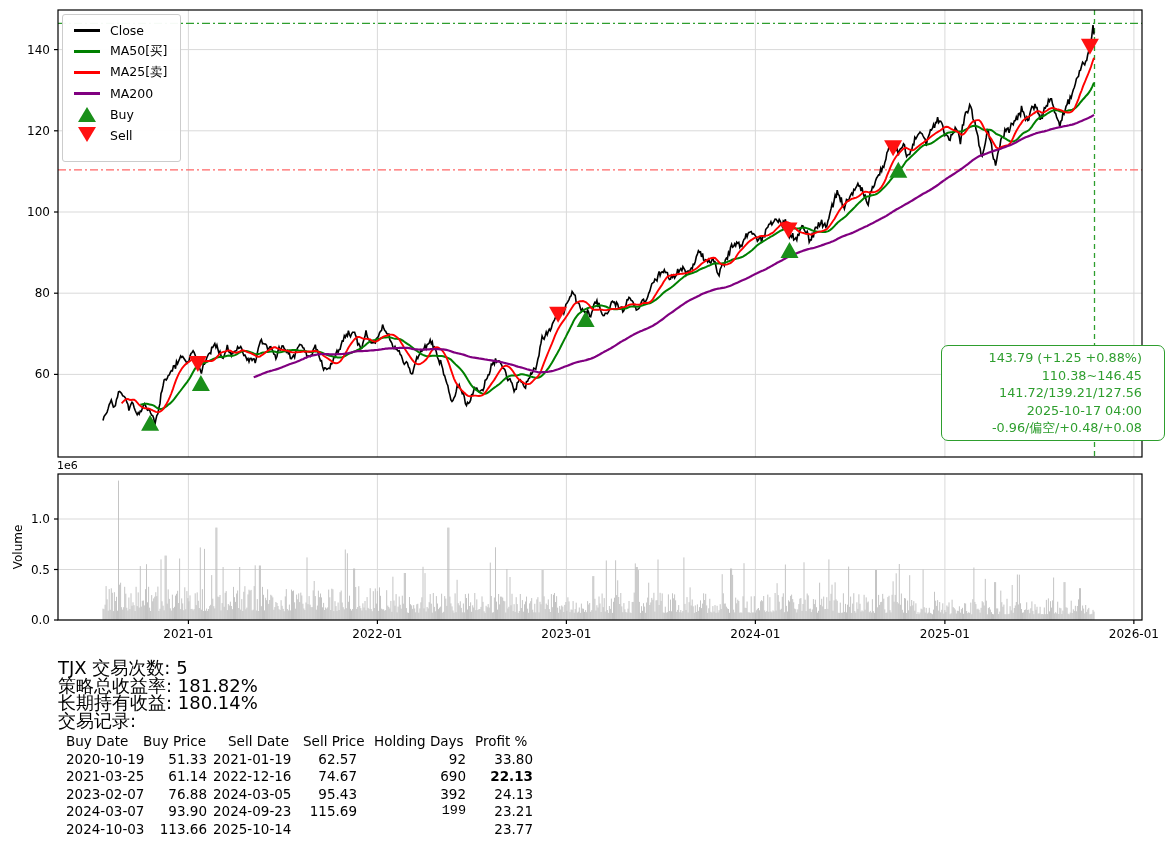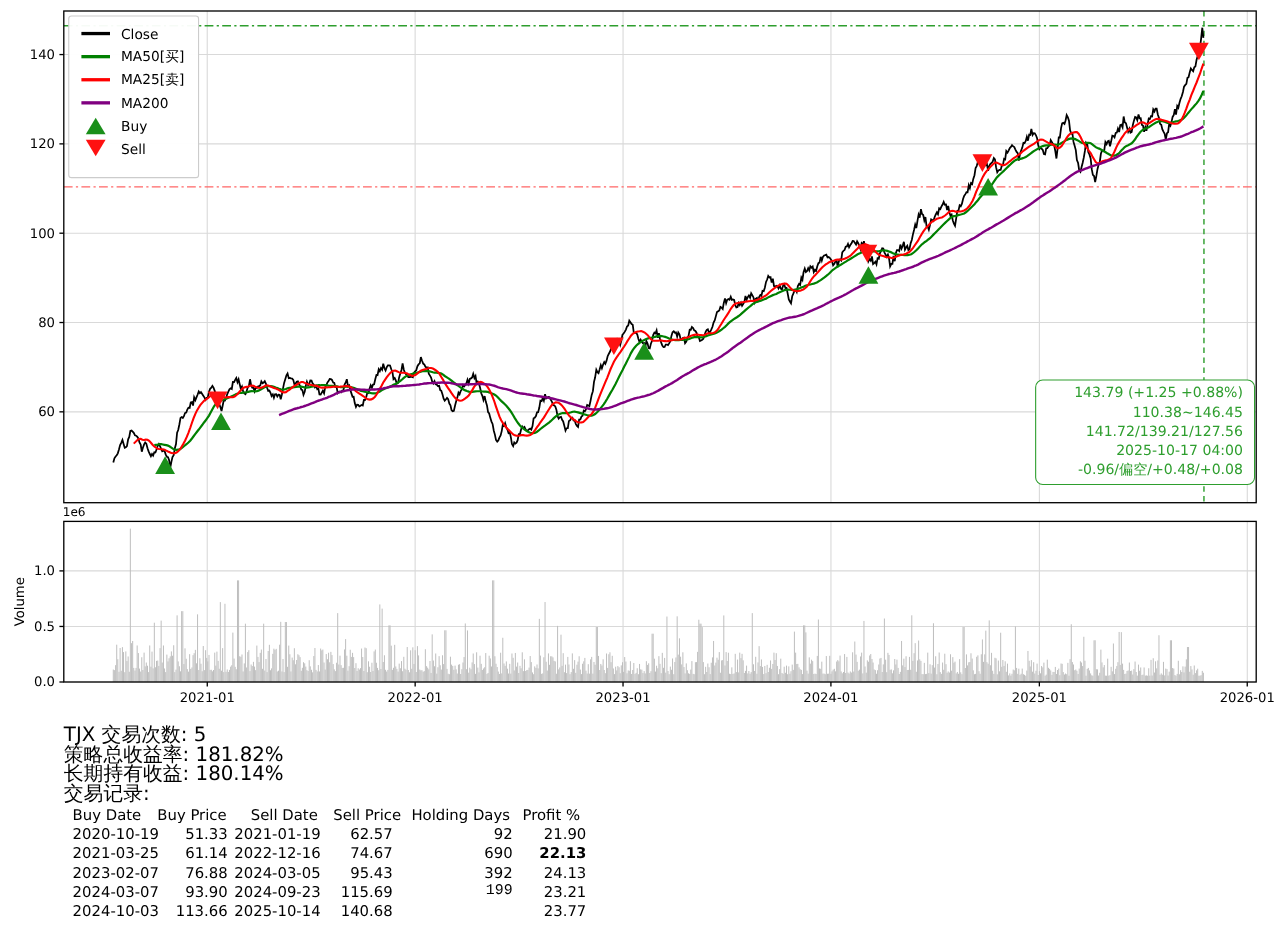--- a/index.html
+++ b/index.html
@@ -14,21 +14,21 @@
   .lg-swatch{width:30px;display:flex;justify-content:center;align-items:center;}
   .lg-line{display:inline-block;width:26px;height:0;border-top-style:solid;border-top-width:3px;}
   .tri-up{width:0;height:0;border-left:9px solid transparent;border-right:9px solid transparent;
           border-bottom:15px solid #1a8f1a;}
   .tri-down{width:0;height:0;border-left:9px solid transparent;border-right:9px solid transparent;
           border-top:15px solid #ff1111;margin-top:-2px;}
   .lg-label{margin-left:8px;font-size:12.5px;color:#000;}
   
   #annot{position:absolute;left:941px;top:345px;width:178px;background:#ffffff;
          border:1.6px solid #2e9e2e;border-radius:7px;color:#2e9e2e;font-size:12.8px;
-         line-height:17.5px;text-align:right;padding:3px 10px;z-index:4;}
+         line-height:17.5px;text-align:right;padding:3px 22px;z-index:4;}
   
   #summary{position:absolute;left:58px;top:656px;font-size:18px;color:#000;}
   #summary div{height:17.7px;}
   #trades{position:absolute;left:0;top:733px;width:700px;font-size:13.5px;color:#000;}
   .t-row{position:relative;height:17.5px;}
   .t-cell{position:absolute;top:0;white-space:nowrap;}
   .t-cell.r{text-align:right;}
 </style>
 </head>
 <body>
@@ -1139,21 +1139,21 @@
         <span class="t-cell" style="left: 303px;">Sell Price</span>
         <span class="t-cell" style="left: 374px;">Holding Days</span>
         <span class="t-cell" style="left: 475px;">Profit %</span>
       </div>
       <div class="t-row">
         <span class="t-cell" style="left: 66px;">2020-10-19</span>
         <span class="t-cell r" style="left: 0px; width: 207px;">51.33</span>
         <span class="t-cell" style="left: 213px;">2021-01-19</span>
         <span class="t-cell r" style="left: 0px; width: 357px;">62.57</span>
         <span class="t-cell r" style="left: 0px; width: 466px;">92</span>
-        <span class="t-cell r" style="left: 0px; width: 533px;">21.90</span>
+        <span class="t-cell r" style="left: 0px; width: 533px;">33.80</span>
       </div>
       <div class="t-row">
         <span class="t-cell" style="left: 66px;">2021-03-25</span>
         <span class="t-cell r" style="left: 0px; width: 207px;">61.14</span>
         <span class="t-cell" style="left: 213px;">2022-12-16</span>
         <span class="t-cell r" style="left: 0px; width: 357px;">74.67</span>
         <span class="t-cell r" style="left: 0px; width: 466px;">690</span>
         <span class="t-cell r" style="left: 0px; width: 533px; font-weight: bold;">22.13</span>
       </div>
       <div class="t-row">
@@ -1169,17 +1169,16 @@
         <span class="t-cell r" style="left: 0px; width: 207px;">93.90</span>
         <span class="t-cell" style="left: 213px;">2024-09-23</span>
         <span class="t-cell r" style="left: 0px; width: 357px;">115.69</span>
         <span class="t-cell r" style="left: 0px; width: 466px; font-family: Liberation Mono, monospace;">199</span>
         <span class="t-cell r" style="left: 0px; width: 533px;">23.21</span>
       </div>
       <div class="t-row">
         <span class="t-cell" style="left: 66px;">2024-10-03</span>
         <span class="t-cell r" style="left: 0px; width: 207px;">113.66</span>
         <span class="t-cell" style="left: 213px;">2025-10-14</span>
-        <span class="t-cell r" style="left: 0px; width: 357px;">140.68</span>
         <span class="t-cell r" style="left: 0px; width: 533px;">23.77</span>
       </div>
     </div>
 </div>
 
 </body></html>

